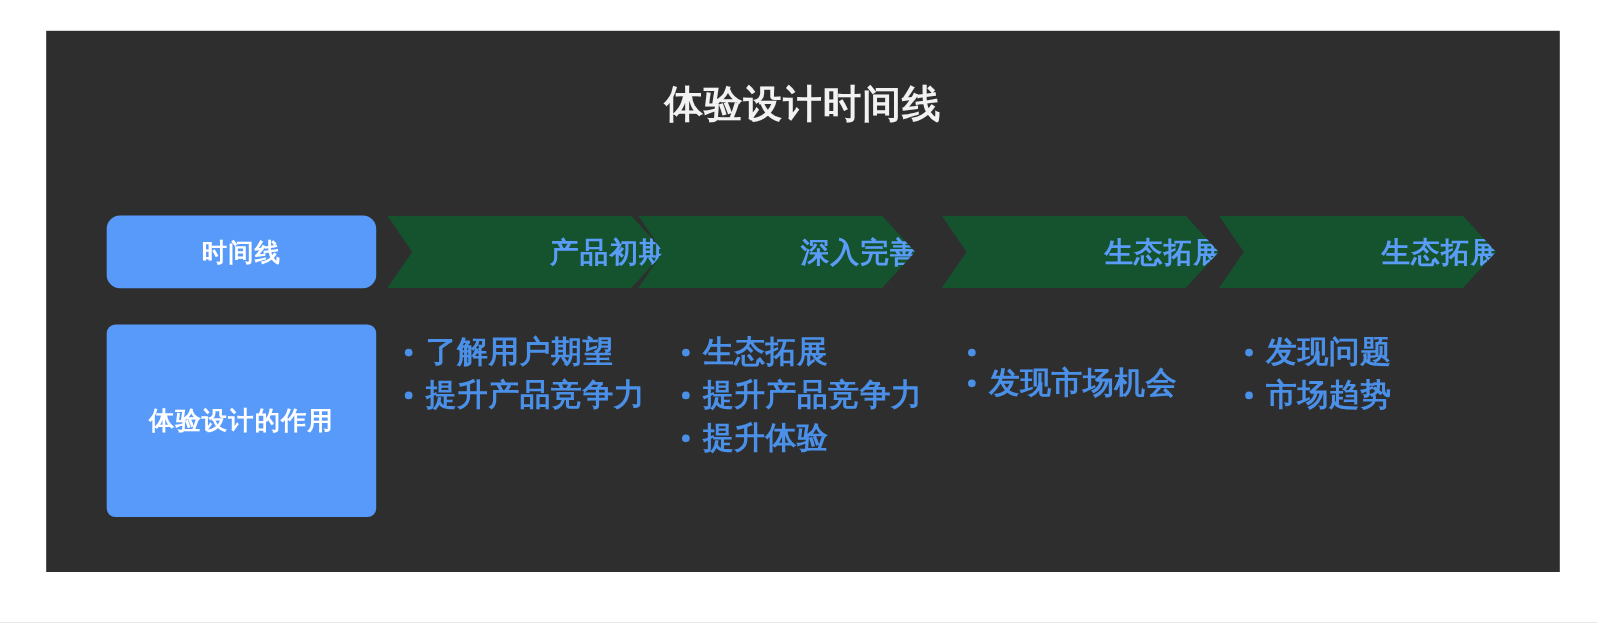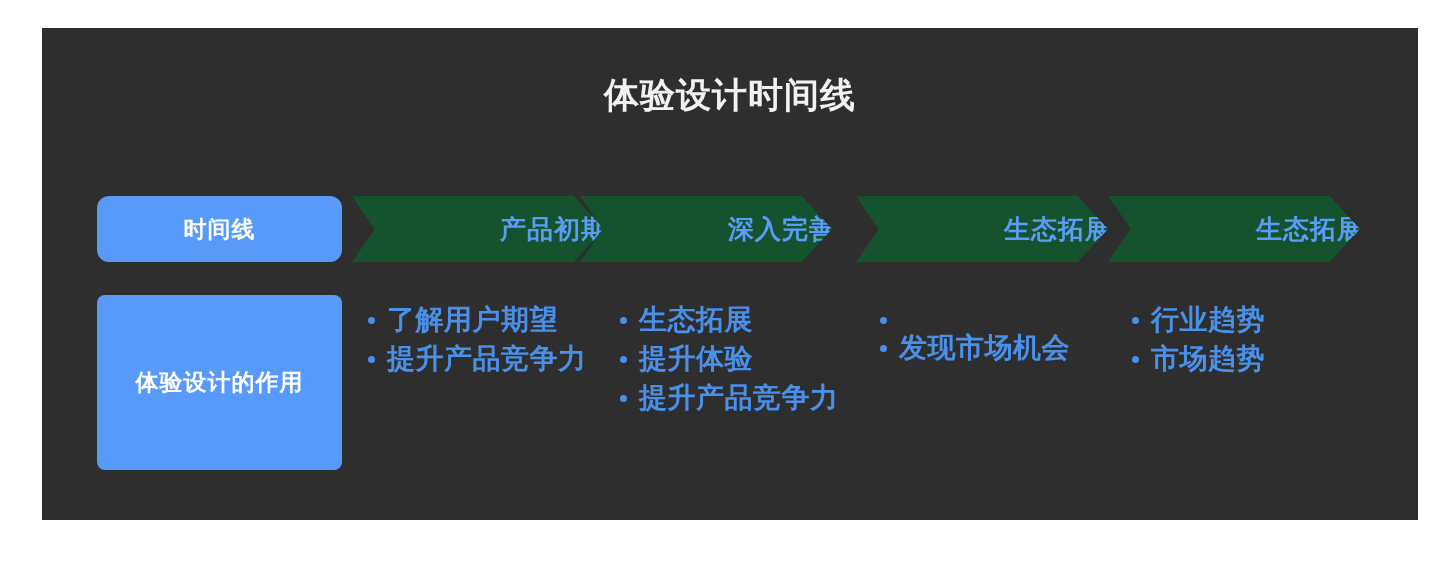--- a/index.html
+++ b/index.html
@@ -194,42 +194,42 @@
         </div>
       </div>
 
       <div class="bullet-col col-2">
         <div class="bullet-item">
           <span class="bullet-dot"></span>
           <span>生态拓展</span>
         </div>
         <div class="bullet-item">
           <span class="bullet-dot"></span>
+          <span>提升产品竞争力</span>
+        </div>
+        <div class="bullet-item">
+          <span class="bullet-dot"></span>
           <span>提升体验</span>
         </div>
-        <div class="bullet-item">
-          <span class="bullet-dot"></span>
-          <span>提升产品竞争力</span>
-        </div>
       </div>
 
       <div class="bullet-col col-3">
         <div class="bullet-item">
           <span class="bullet-dot"></span>
         </div>
         <div class="bullet-item">
           <span class="bullet-dot"></span>
           <span>发现市场机会</span>
         </div>
       </div>
 
       <div class="bullet-col col-4">
         <div class="bullet-item">
           <span class="bullet-dot"></span>
-          <span>行业趋势</span>
+          <span>发现问题</span>
         </div>
         <div class="bullet-item">
           <span class="bullet-dot"></span>
           <span>市场趋势</span>
         </div>
       </div>
     </div>
 
   </div>
 </div>

